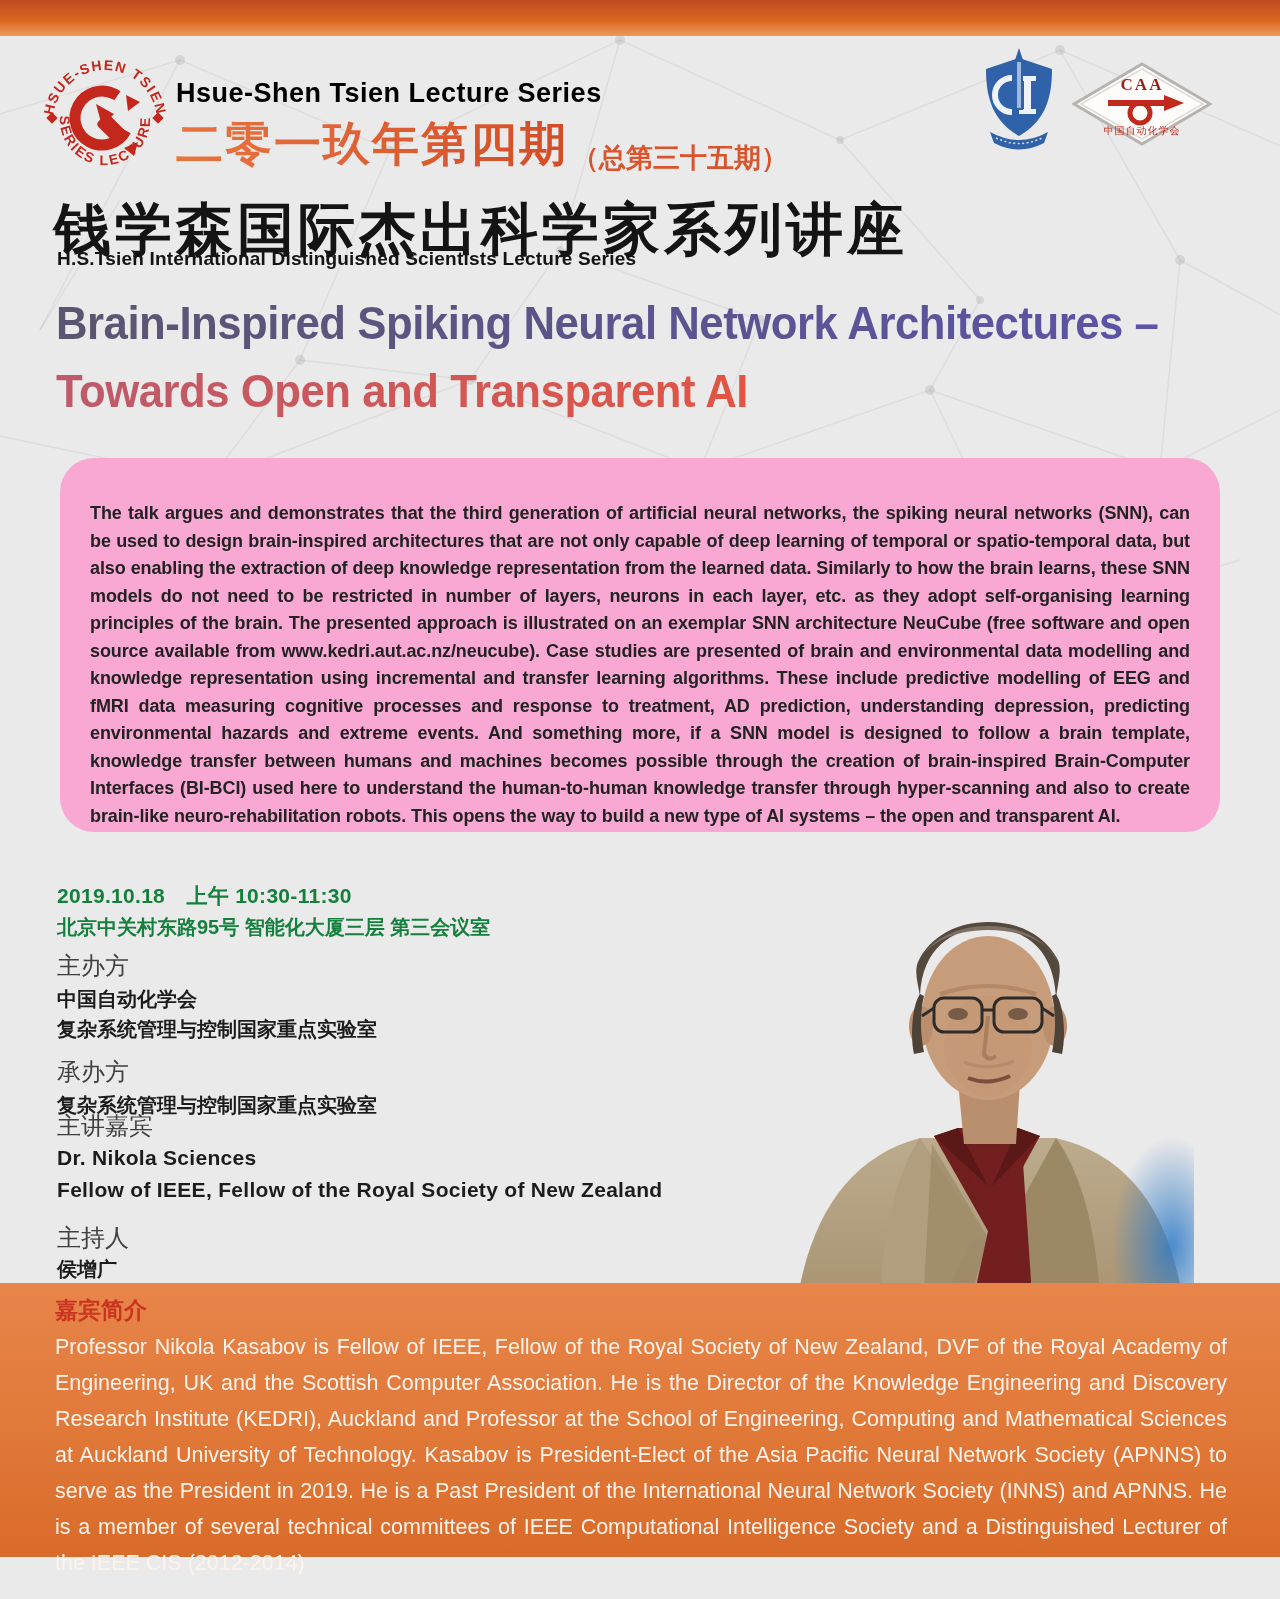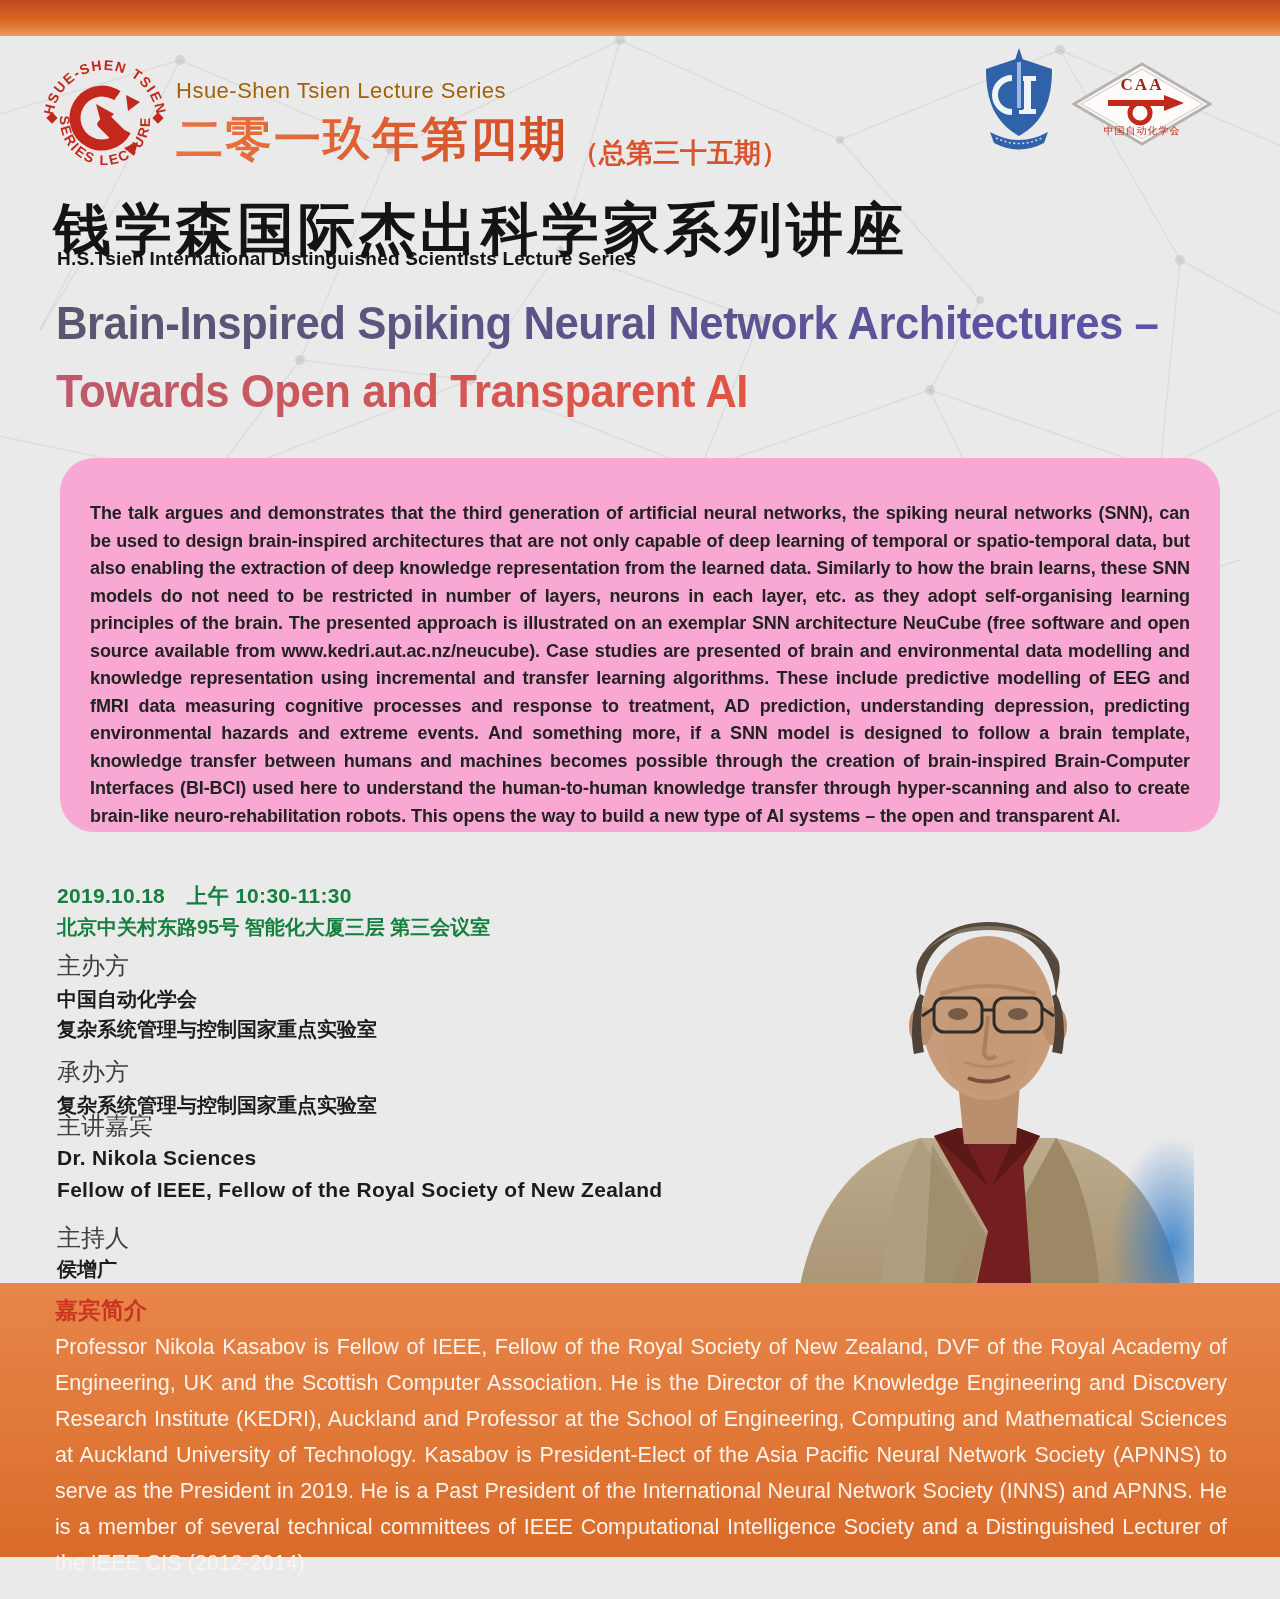--- a/index.html
+++ b/index.html
@@ -10,21 +10,21 @@
     font-family:"Liberation Sans", sans-serif; color:#1c1c1c;
   }
   .net-bg { position:absolute; left:0; top:0; pointer-events:none; }
   .top-bar {
     position:absolute; left:0; top:0; width:1280px; height:36px;
     background:linear-gradient(180deg,#c04a22 0%, #d9651f 55%, #ec9a5c 100%);
   }
   
   .series-logo { position:absolute; left:38px; top:52px; width:134px; height:134px; }
   .series-text { position:absolute; left:176px; top:78px; }
-  .series-en { font-size:22px; font-weight:400; color:#a16207; letter-spacing:.5px; }
+  .series-en { font-size:27px; font-weight:700; color:#000000; letter-spacing:.5px; }
   .issue-line { margin-top:4px; display:flex; align-items:flex-end; }
   .issue-cn {
     font-size:47px; font-weight:700; letter-spacing:2px;
     background:linear-gradient(90deg,#e8743f,#d44c26);
     -webkit-background-clip:text; background-clip:text; color:transparent;
   }
   .issue-note { font-size:27px; font-weight:700; color:#d8542c; margin-left:4px; }
   .badge-shield { position:absolute; left:982px; top:48px; width:74px; height:104px; }
   .badge-caa   { position:absolute; left:1072px; top:62px; width:140px; height:84px; }
 

